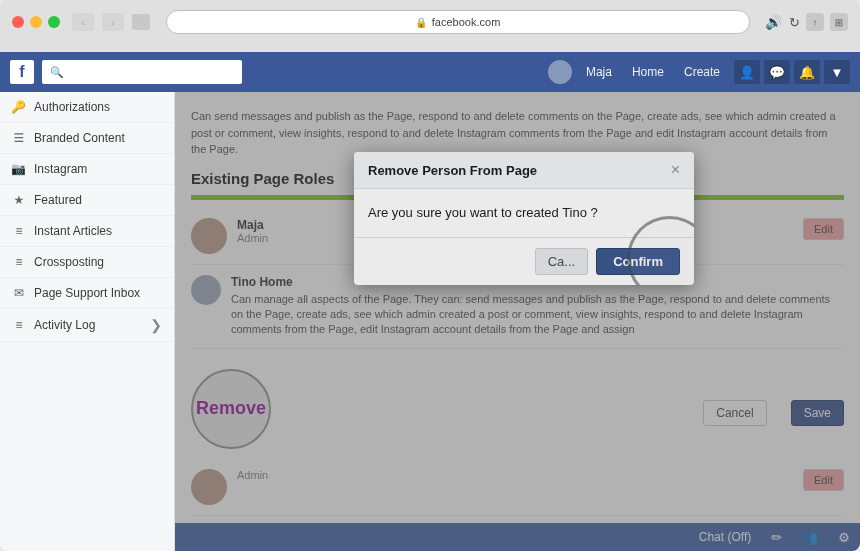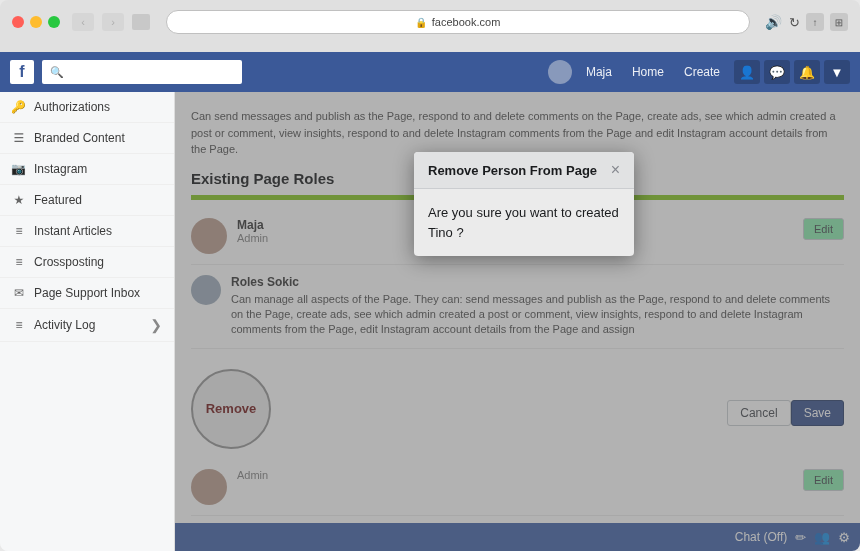--- a/index.html
+++ b/index.html
@@ -226,31 +226,31 @@
     .role-info { flex: 1; }
     .role-name { font-size: 12px; font-weight: 600; color: #3b3b3b; }
     .role-title { font-size: 11px; color: #888; }
     .role-desc { font-size: 11px; color: #555; margin-top: 3px; line-height: 1.4; }
     .role-actions {
       display: flex;
       gap: 6px;
       align-items: center;
     }
     .btn-edit {
-      background: #86efac;
+      background: #fca5a5;
       border: 1px solid #ccd0d5;
       border-radius: 3px;
       padding: 4px 10px;
       font-size: 11px;
       color: #4b4f56;
       cursor: pointer;
     }
     .form-actions {
       display: flex;
-      gap: 0;
+      gap: 24px;
       margin-top: 8px;
     }
     .btn-cancel {
       background: white;
       border: 1px solid #ccd0d5;
       border-radius: 3px;
       padding: 5px 12px;
       font-size: 12px;
       color: #4b4f56;
       cursor: pointer;
@@ -273,21 +273,21 @@
       display: flex;
       align-items: flex-start;
       justify-content: center;
       padding-top: 60px;
       z-index: 100;
     }
     .modal {
       background: white;
       border-radius: 4px;
       box-shadow: 0 4px 20px rgba(0,0,0,0.4);
-      width: 220px;
+      width: 340px;
       overflow: hidden;
       margin-left: 13px;
     }
     .modal-header {
       background: #f5f6f7;
       border-bottom: 1px solid #dddfe2;
       padding: 10px 14px;
       display: flex;
       align-items: center;
       justify-content: space-between;
@@ -442,27 +442,27 @@
             <div class="role-title">Admin</div>
           </div>
           <div class="role-actions">
             <button class="btn-edit">Edit</button>
           </div>
         </div>
 
         <div class="role-row">
           <div class="role-avatar" style="background: #a0b0c0; width:30px; height:30px;"></div>
           <div class="role-info">
-            <div class="role-name">Roles Sokic</div>
+            <div class="role-name">Tino Home</div>
             <div class="role-desc">Can manage all aspects of the Page. They can: send messages and publish as the Page, respond to and delete comments on the Page, create ads, see which admin created a post or comment, view insights, respond to and delete Instagram comments from the Page, edit Instagram account details from the Page and assign</div>
           </div>
         </div>
 
         <div style="position:relative; padding: 20px 0 10px; display:flex; align-items:center; gap:12px;">
-          <div style="width:80px; height:80px; border-radius:50%; border:2px solid #999; background:rgba(150,150,150,0.15); display:flex; align-items:center; justify-content:center; font-size:13px; font-weight:600; color:#7f1d1d; flex-shrink:0;">
+          <div style="width:80px; height:80px; border-radius:50%; border:2px solid #999; background:rgba(150,150,150,0.15); display:flex; align-items:center; justify-content:center; font-size:18px; font-weight:600; color:#a21caf; flex-shrink:0;">
             <span>Remove</span>
           </div>
           <div style="flex:1;">
             <div class="form-actions" style="justify-content:flex-end;">
               <button class="btn-cancel">Cancel</button>
               <button class="btn-save">Save</button>
             </div>
           </div>
         </div>
 
@@ -470,33 +470,39 @@
           <div class="role-avatar" style="background: #c0a090;"></div>
           <div class="role-info">
             <div class="role-title">Admin</div>
           </div>
           <div class="role-actions">
             <button class="btn-edit">Edit</button>
           </div>
         </div>
       </div>
 
-      <div style="position:absolute; bottom:0; left:0; right:0; height:28px; background:#4267b2; display:flex; align-items:center; justify-content:flex-end; padding:0 10px; gap:8px;">
+      <div style="position:absolute; bottom:0; left:0; right:0; height:28px; background:#4267b2; display:flex; align-items:center; justify-content:flex-end; padding:0 10px; gap:20px;">
         <span class="chat-text">Chat (Off)</span>
         <span style="color:white; font-size:13px;">✏</span>
         <span style="color:white; font-size:13px;">👥</span>
         <span style="color:white; font-size:13px;">⚙</span>
       </div>
 
       <div class="modal-overlay">
         <div class="modal" style="position:relative;">
           <div class="modal-header">
             <span class="modal-title">Remove Person From Page</span>
             <span class="modal-close">×</span>
           </div>
           <div class="modal-body">
             <span>Are you sure you want to created Tino  ?</span>
           </div>
+          <div class="modal-footer" style="position:relative;">
+            <button class="modal-cancel">Ca...</button>
+            <button class="modal-confirm" style="position:relative; z-index:5;">Confirm</button>
+
+            <div style="position:absolute; right:-18px; top:-22px; width:85px; height:85px; border-radius:50%; border:3px solid rgba(70,70,70,0.55); background:rgba(200,200,200,0.06); pointer-events:none; z-index:10;"></div>
+          </div>
         </div>
       </div>
     </div>
   </div>
 </div>
 
 </body></html>

